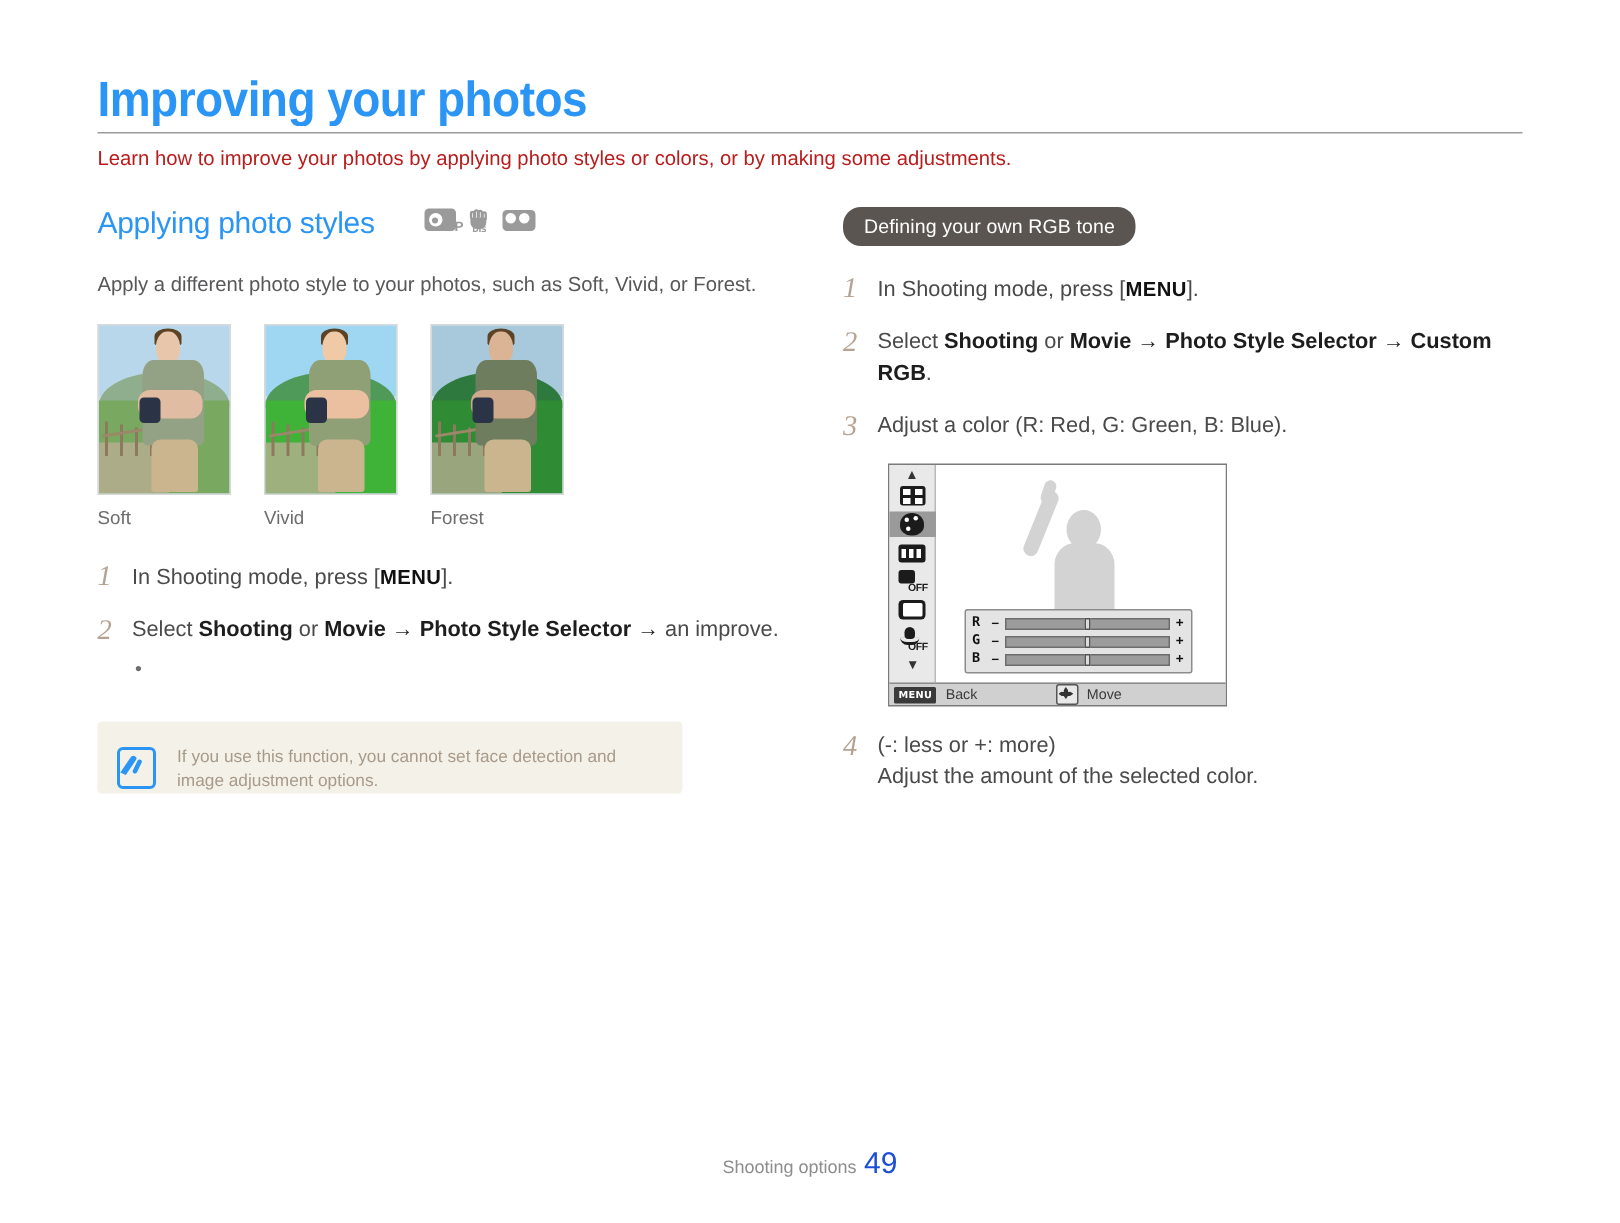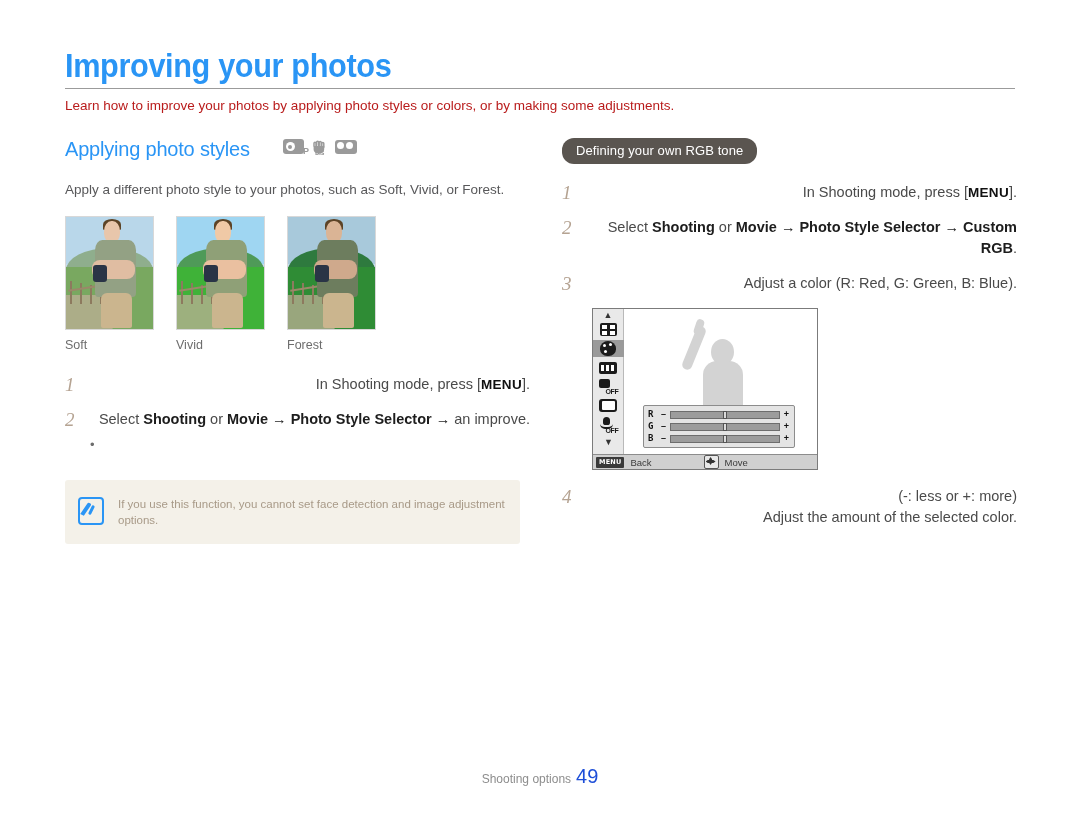--- a/index.html
+++ b/index.html
@@ -275,21 +275,20 @@
     min-width: 13px;
     font-family: "Liberation Serif", serif;
     font-weight: normal;
     padding-top: 1px;
   }
   .step-body {
     font-size: 14.5px;
     color: #4a4a4a;
     line-height: 21px;
     flex: 1;
-    text-align: right;
   }
   .step-body b { color: #1d1d1d; font-weight: bold; }
   .kbd {
     font-weight: bold;
     color: #111;
     font-size: 13.5px;
     letter-spacing: .3px;
   }
   .substep {
     display: flex;
@@ -303,26 +302,26 @@
   .substep .dot {
     font-size: 13px;
     line-height: 19px;
     color: #6d6d6d;
   }
   .substep b { color: #1d1d1d; font-weight: bold; }
 
   
   .note {
     margin-top: 26px;
-    width: 455px;
+    width: 390px;
     background: #f4f1e9;
     border-radius: 3px;
     display: flex;
     gap: 14px;
-    padding: 16px 14px 16px 13px;
+    padding: 16px 14px 0 13px;
     box-sizing: border-box;
     justify-content: flex-end;
   }
   .note-icon {
     width: 22px; height: 24px;
     border: 2px solid #2a95f5;
     border-radius: 4px;
     position: relative;
     flex: 0 0 auto;
     margin-top: 1px;

